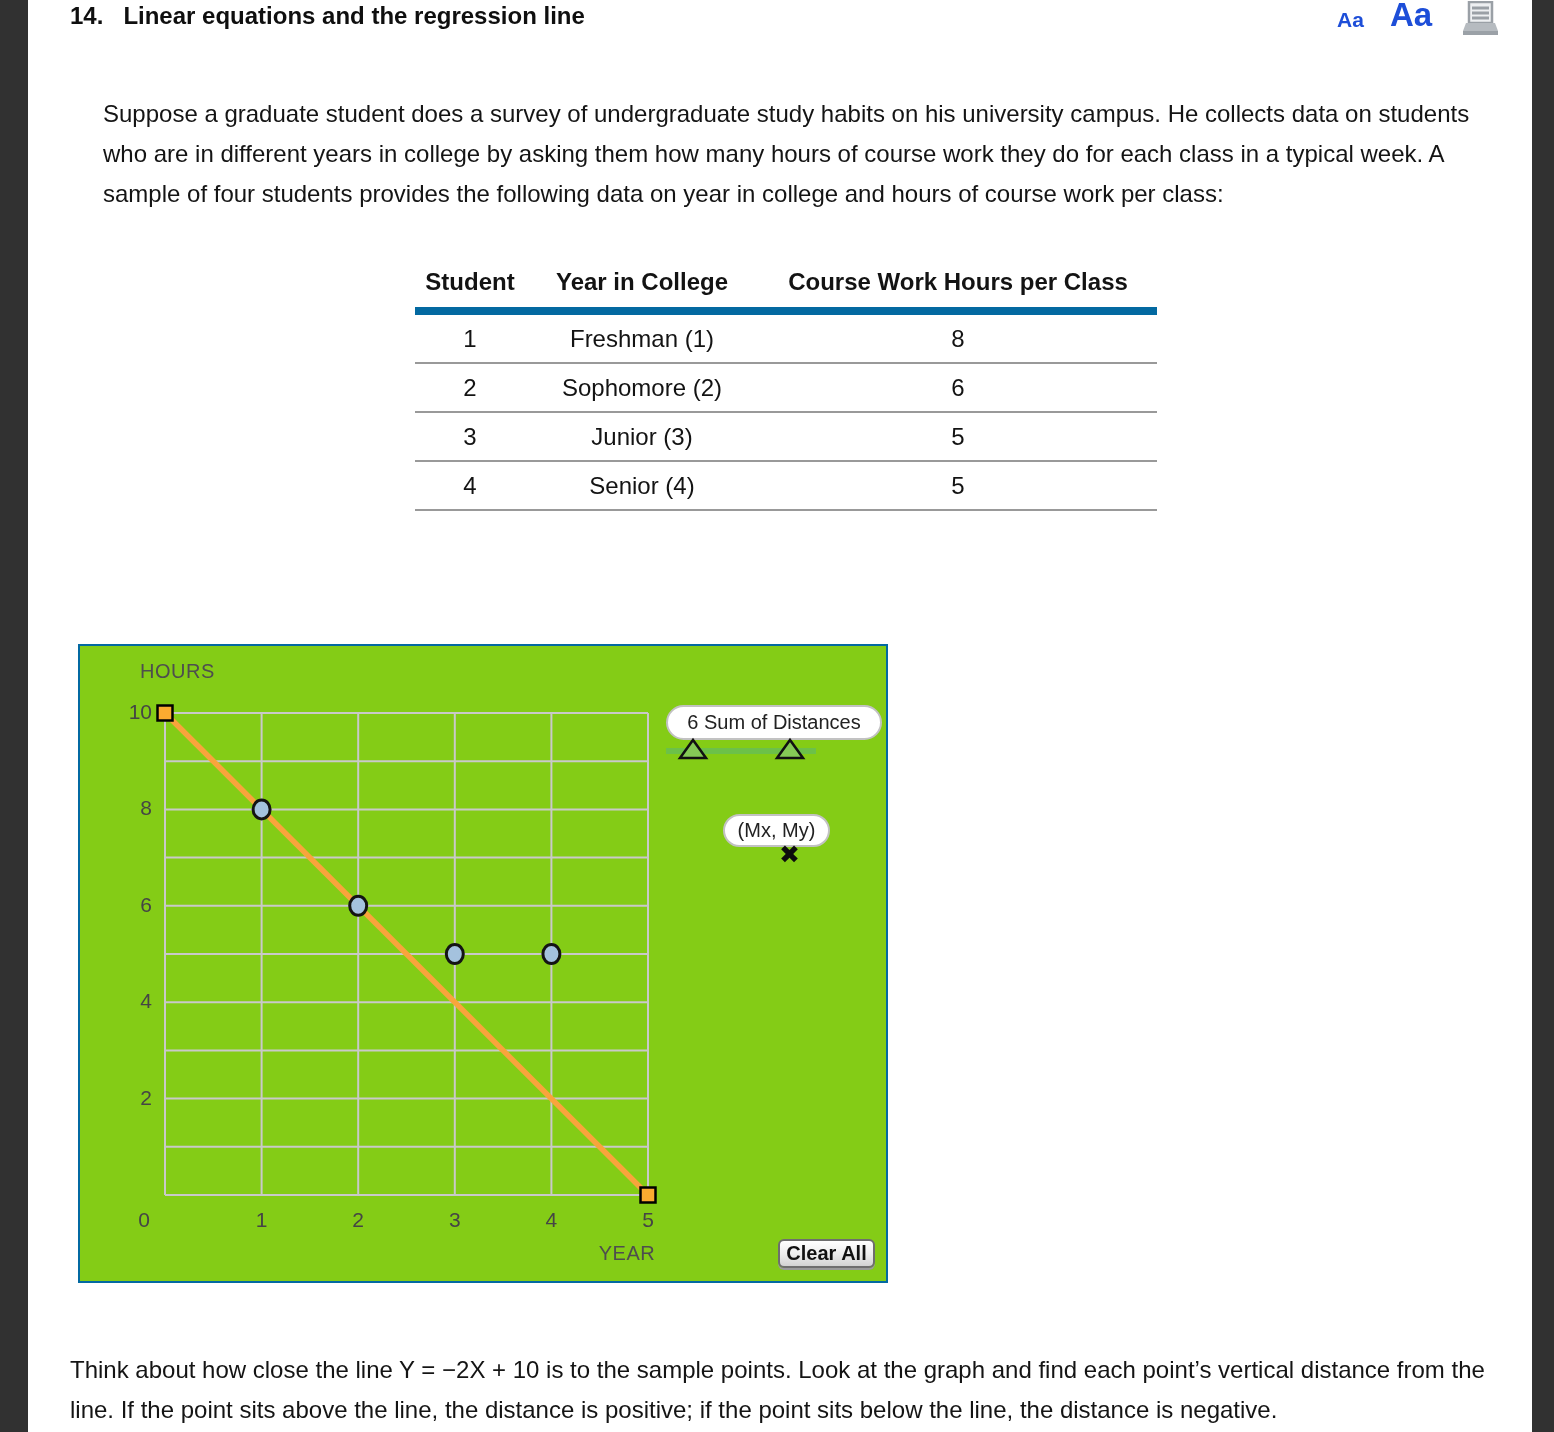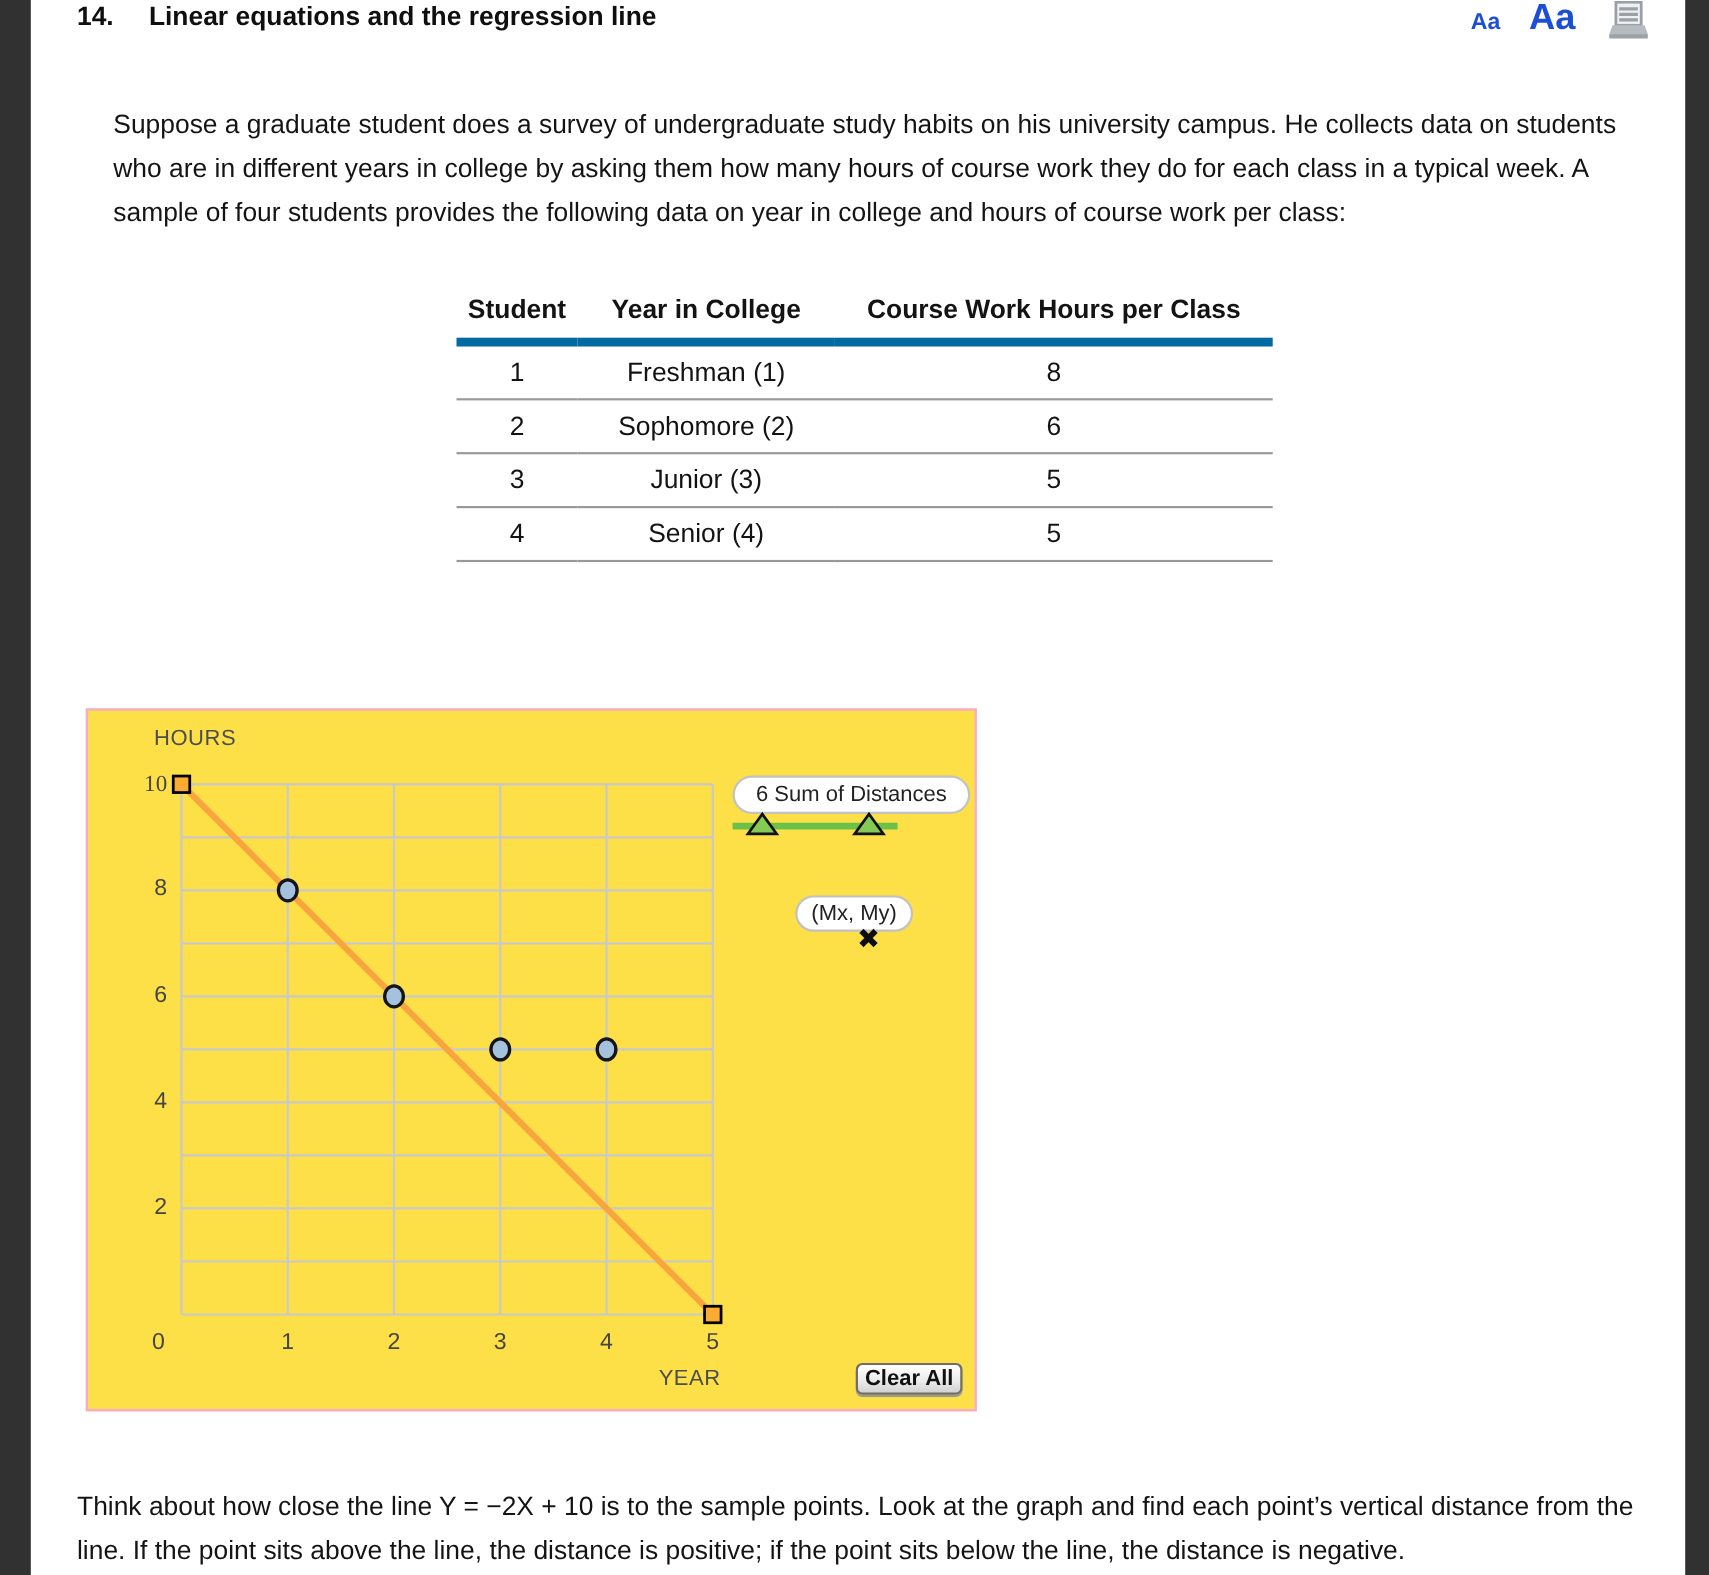--- a/index.html
+++ b/index.html
@@ -8,21 +8,21 @@
     font-family:"Liberation Sans","DejaVu Sans",sans-serif;
     color:#141414;
   }
   .page { position:relative; width:1554px; height:1432px; background:#fff; }
 
   .side-bar { position:absolute; top:0; height:1432px; background:#313131; }
   .side-bar.left  { left:0; width:28px; }
   .side-bar.right { left:1532px; width:22px; }
 
   
-  .doc-title { position:absolute; left:70px; top:2px; display:flex; gap:32px;
+  .doc-title { position:absolute; left:70px; top:2px; display:flex; gap:20px;
                font-size:24px; font-weight:bold; color:#0f0f0f; white-space:nowrap; }
 
   .font-btn { position:absolute; font-weight:bold; color:#1d4ed8; cursor:pointer; }
   .font-btn.small { left:1337px; top:8px;  font-size:21px; }
   .font-btn.large { left:1390px; top:-4px; font-size:33px; }
   .printer-btn { position:absolute; left:1459px; top:1px; width:42px; height:36px; cursor:pointer; }
 
   
   .para { position:absolute; font-size:24px; line-height:40px; color:#141414; }
   .para.intro   { left:70px; top:70px;  width:1414px;margin-left:33px; }
@@ -32,21 +32,21 @@
   
   table.data-table { position:absolute; left:415px; top:268px; border-collapse:collapse;
                      font-size:24px; color:#131313; }
   .data-table th { font-weight:bold; padding:0 0 11px 0; border-bottom:8px solid #0369a1;
                    text-align:center; white-space:nowrap; }
   .data-table td { height:45px; text-align:center; border-bottom:2px solid #999; }
   .col-student { width:110px; } .col-year { width:234px; } .col-hours { width:398px; }
 
   
   .chart-panel { position:absolute; left:78px; top:644px; width:806px; height:635px;
-                 border:2px solid #f9a8d4; background:#fde047; }
+                 border:2px solid #0369a1; background:#84cc16; }
   #chart-svg { position:absolute; left:0; top:0; }
 
   .axis-title { position:absolute; font-size:20px; color:#4e4e4e; letter-spacing:0.5px; }
   .axis-title.hours { left:60px; top:14px; }
   .axis-title.year  { left:495px; top:596px; width:104px; text-align:center; }
 
   .tick { position:absolute; font-size:21px; color:#454545; }
   .tick.x { width:40px; text-align:center; }
   .tick.y { width:44px; text-align:right; }
 
@@ -171,21 +171,21 @@
     <div class="pill mxmy">(Mx, My)</div>
     <span class="mxmy-marker">✖</span>
 
     <button class="clear-btn">Clear All</button>
   <div class="tick x" style="left: 44px; top: 562px;">0</div>
       <div class="tick x" style="left: 161.6px; top: 562px;">1</div>
       <div class="tick x" style="left: 258.2px; top: 562px;">2</div>
       <div class="tick x" style="left: 354.8px; top: 562px;">3</div>
       <div class="tick x" style="left: 451.4px; top: 562px;">4</div>
       <div class="tick x" style="left: 548px; top: 562px;">5</div>
-      <div class="tick y" style="left: 28px; top: 54px; font-family: Liberation Serif, serif;">10</div>
+      <div class="tick y" style="left: 28px; top: 54px;">10</div>
       <div class="tick y" style="left: 28px; top: 150.4px;">8</div>
       <div class="tick y" style="left: 28px; top: 246.8px;">6</div>
       <div class="tick y" style="left: 28px; top: 343.2px;">4</div>
       <div class="tick y" style="left: 28px; top: 439.6px;">2</div>
     </div>
 
   <p class="para closing">Think about how close the line Y = −2X + 10 is to the sample points. Look at the graph and find each point’s vertical distance from the line. If the point sits above the line, the distance is positive; if the point sits below the line, the distance is negative.</p>
 
 </div>
 

